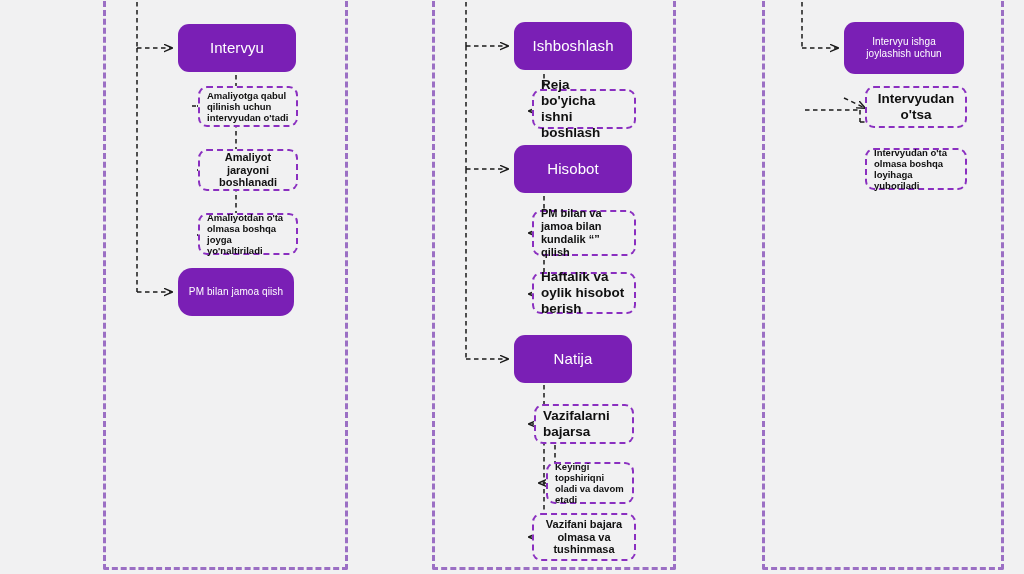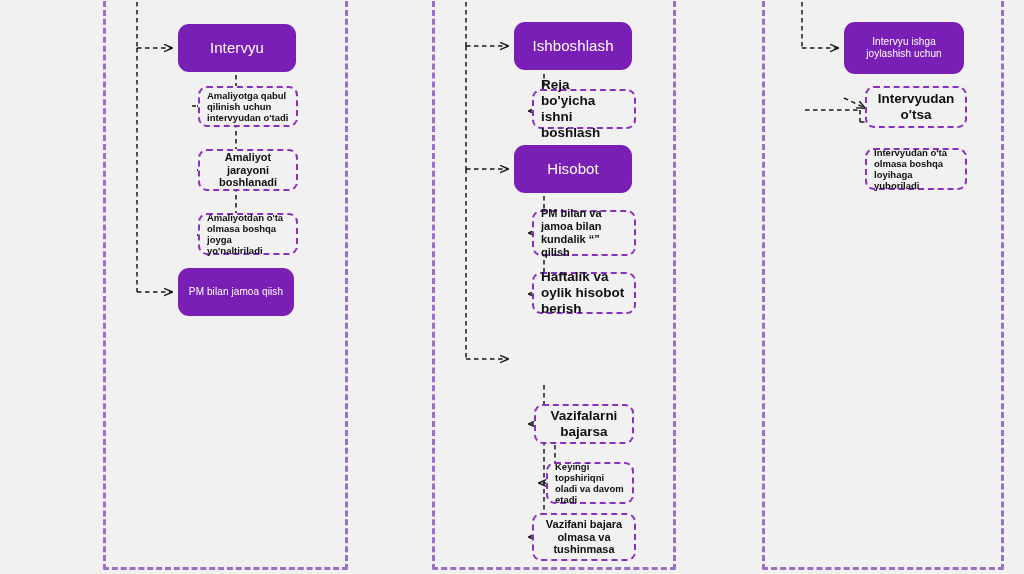--- a/index.html
+++ b/index.html
@@ -127,34 +127,35 @@
   </svg>
 
   <div class="node" style="left:146px;top:24px;width:118px;height:48px;">Intervyu</div>
 
   <div class="card t-md center" style="left:166px;top:149px;width:100px;height:42px;">Amaliyot jarayoni boshlanadi</div>
 
   <div class="card t-sm" style="left:166px;top:86px;width:100px;height:41px;">Amaliyotga qabul qilinish uchun intervyudan o'tadi</div>
 
   <div class="card t-sm" style="left:166px;top:213px;width:100px;height:42px;">Amaliyotdan o'ta olmasa boshqa joyga yo'naltiriladi</div>
 
-  <div class="node small" style="left:146px;top:268px;width:116px;height:48px;">PM bilan jamoa qiish</div>
+  <div class="node small" style="left:146px;top:268px;width:116px;height:48px;border-radius:14px;">PM bilan jamoa qiish</div>
 
   <div class="node" style="left:482px;top:22px;width:118px;height:48px;">Ishboshlash</div>
 
   <div class="card t-lg" style="left:500px;top:89px;width:104px;height:40px;">Reja bo'yicha ishni boshlash</div>
 
   <div class="node" style="left:482px;top:145px;width:118px;height:48px;">Hisobot</div>
 
   <div class="card t-md" style="left:500px;top:210px;width:104px;height:46px;">PM bilan va jamoa bilan kundalik “” qilish</div>
 
   <div class="card t-lg" style="left:500px;top:272px;width:104px;height:42px;">Haftalik va oylik hisobot berish</div>
 
+  <div class="node" style="left:482px;top:335px;width:118px;height:48px;">Natija</div>
 
-  <div class="card t-lg" style="left:502px;top:404px;width:100px;height:40px;text-align:center;">Vazifalarni bajarsa</div>
+  <div class="card t-lg" style="left:502px;top:404px;width:100px;height:40px;">Vazifalarni bajarsa</div>
 
   <div class="card t-sm" style="left:514px;top:462px;width:88px;height:42px;">Keyingi topshiriqni oladi va davom etadi</div>
 
   <div class="card t-md center" style="left:500px;top:513px;width:104px;height:48px;">Vazifani bajara olmasa va tushinmasa</div>
 
   <div class="node small" style="left:812px;top:22px;width:120px;height:52px;">Intervyu ishga joylashish uchun</div>
 
   <div class="card t-lg center" style="left:833px;top:86px;width:102px;height:42px;">Intervyudan o'tsa</div>
 
   <div class="card t-sm" style="left:833px;top:148px;width:102px;height:42px;">Intervyudan o'ta olmasa boshqa loyihaga yuboriladi</div>

